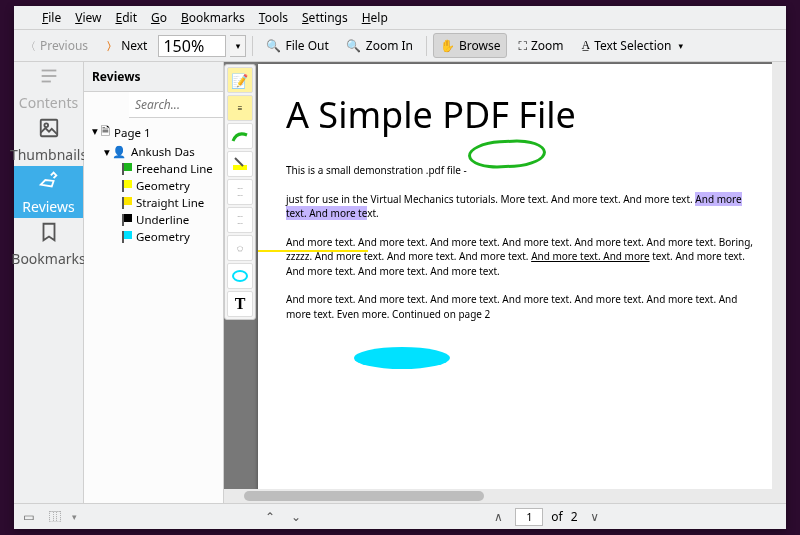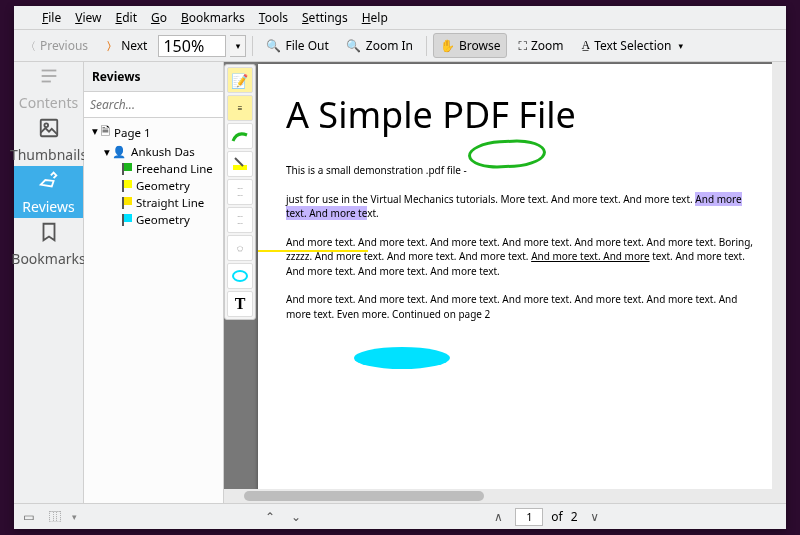--- a/index.html
+++ b/index.html
@@ -20,21 +20,21 @@
 .arrow { font-size: 11px; }
 .orange { color: #e67e22; font-weight:bold; }
 .body { flex:1; display:flex; min-height:0; }
 .sidebar { width: 70px; background:#eff0f1; border-right:1px solid #d0d0d0; display:flex; flex-direction:column; }
 .sidetab { height:52px; display:flex; flex-direction:column; align-items:center; justify-content:center; gap:6px; font-size:14px; color:#555; cursor:default; }
 .sidetab.active { background:#3daee9; color:#fff; }
 .sidetab.disabled { color:#aaa; }
 .sidetab svg { width:22px; height:22px; }
 .panel { width:140px; background:#fcfcfc; border-right:1px solid #d0d0d0; display:flex; flex-direction:column; font-size:12px; }
 .panel-header { font-weight:bold; padding:6px 8px; background:#eff0f1; border-bottom:1px solid #d0d0d0; }
-.panel-search { border:none; border-bottom:1px solid #d0d0d0; padding:4px 6px; font-size:12px; font-style:italic; color:#4d7c0f; }
+.panel-search { border:none; border-bottom:1px solid #d0d0d0; padding:4px 6px; font-size:12px; font-style:italic; color:#4d7c0f;margin-left:45px; }
 .tree { flex:1; overflow:auto; padding:4px 0; }
 .tree-row { display:flex; align-items:center; gap:4px; padding:1px 4px; font-size:11.5px; white-space:nowrap; cursor:default;}
 .tree-row .ind { display:inline-block; }
 .flag { width:10px; height:12px; display:inline-block; }
 .docarea { flex:1; background:#787878; position:relative; overflow:hidden; }
 .page { position:absolute; top:2px; left:34px; width:520px; height:460px; background:#fff; box-shadow:0 1px 4px rgba(0,0,0,0.4); padding: 26px 20px 20px 28px; font-family: Arial, Helvetica, sans-serif; color:#000; overflow:hidden;}
 .page h1 { font-size:36px; font-weight:400; margin-bottom:24px; }
 .page p { font-size:10px; line-height:1.45; margin-bottom:14px; }
 .hl-yellow { background:#c4b5fd; }
 .ul { text-decoration: underline; }
@@ -162,20 +162,28 @@
             <span class="ind" style="width:30px"></span>
             <svg class="flag" viewBox="0 0 10 12">
               <rect width="10" height="8" fill="#ffe600"></rect>
               <rect y="0" width="2" height="12" fill="#555"></rect>
             </svg> 
             <span>Straight Line</span>
           </div>
         <div class="tree-row">
             <span class="ind" style="width:30px"></span>
             <svg class="flag" viewBox="0 0 10 12">
+              <rect width="10" height="8" fill="#000"></rect>
+              <rect y="0" width="2" height="12" fill="#555"></rect>
+            </svg> 
+            <span>Underline</span>
+          </div>
+        <div class="tree-row">
+            <span class="ind" style="width:30px"></span>
+            <svg class="flag" viewBox="0 0 10 12">
               <rect width="10" height="8" fill="#00e1ff"></rect>
               <rect y="0" width="2" height="12" fill="#555"></rect>
             </svg> 
             <span>Geometry</span>
           </div>
       </div>
     </div>
 
     <div class="docarea">
       <div class="anntoolbar">

